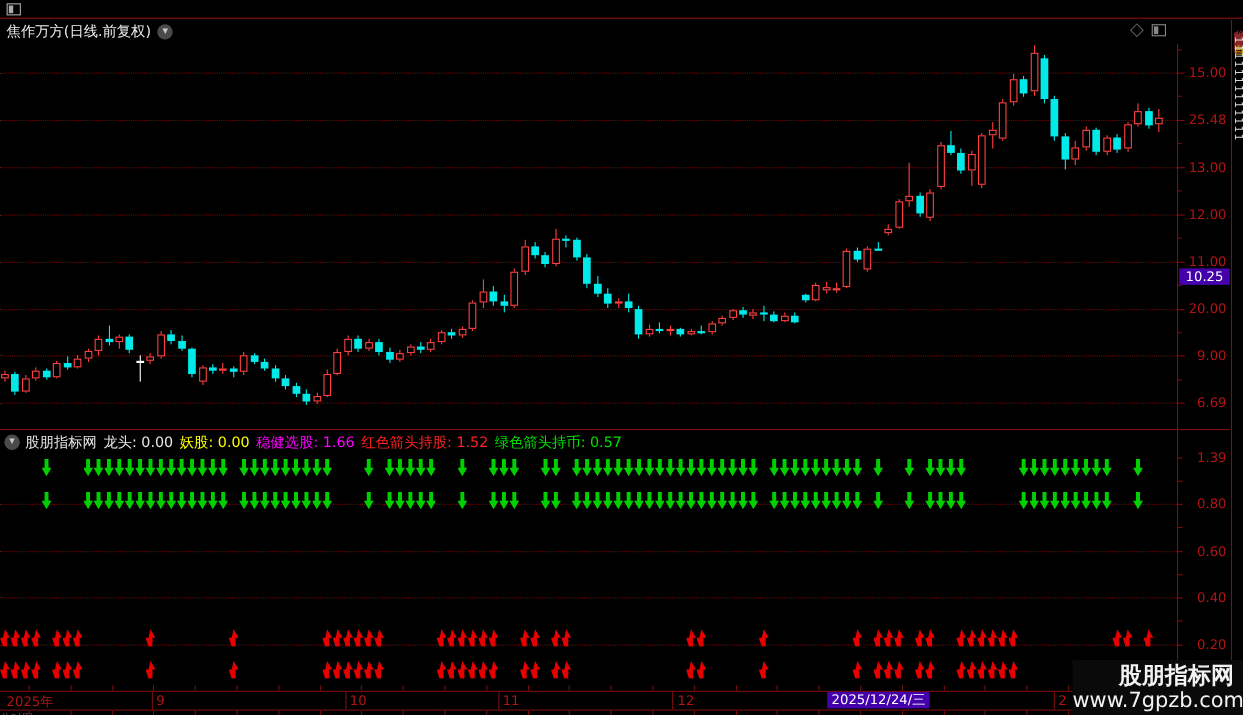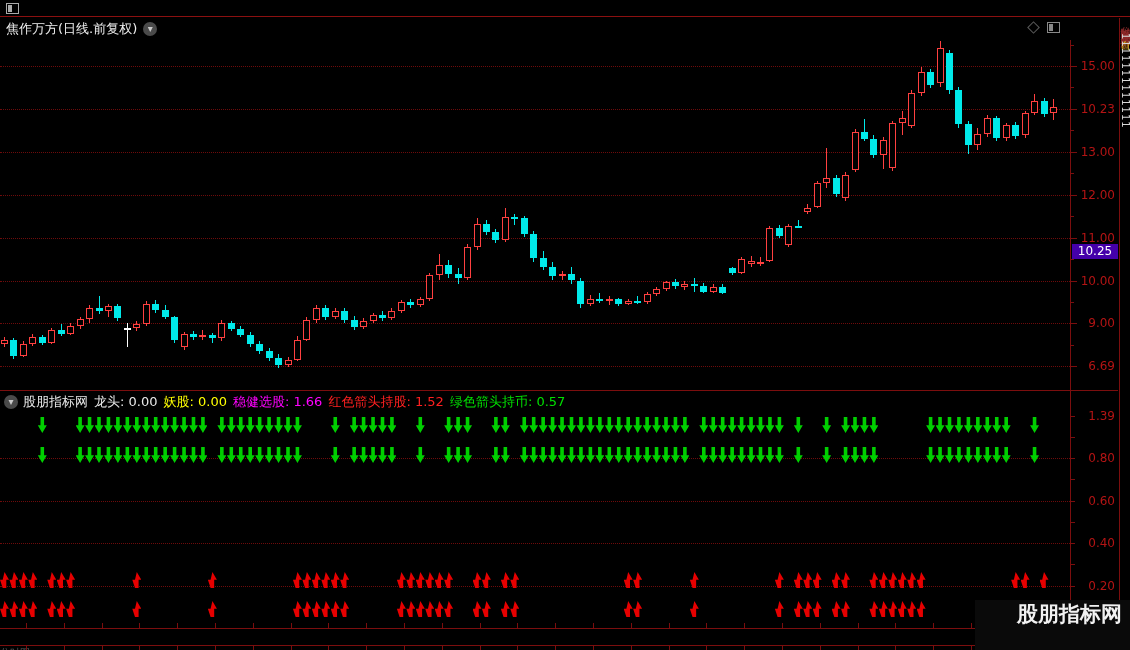--- a/index.html
+++ b/index.html
@@ -591,25 +591,25 @@
       <div class="axis-mini-tick" style="left: 933.2px; top: 211px;"></div>
       <div class="axis-mini-tick" style="left: 971px; top: 211px;"></div>
       <div class="axis-mini-tick" style="left: 1008.8px; top: 211px;"></div>
       <div class="axis-mini-tick" style="left: 1046.6px; top: 211px;"></div>
     </div>
 
   <div class="sep" style="top:628px;"></div>
 
   <div class="axis-col" id="axis-col">
       <div class="axis-label" style="top: 26px;">15.00</div>
-      <div class="axis-label" style="top: 68.9px;">10.23</div>
+      <div class="axis-label" style="top: 68.9px;">25.48</div>
       <div class="axis-label" style="top: 111.8px;">13.00</div>
       <div class="axis-label" style="top: 154.7px;">12.00</div>
       <div class="axis-label" style="top: 197.6px;">11.00</div>
-      <div class="axis-label" style="top: 240.5px;">10.00</div>
+      <div class="axis-label" style="top: 240.5px;">20.00</div>
       <div class="axis-label" style="top: 283.4px;">9.00</div>
       <div class="axis-label" style="top: 326.3px;">6.69</div>
       <div class="axis-tick" style="top: 4.55px; width: 3px;"></div>
       <div class="axis-tick" style="top: 26px; width: 6px;"></div>
       <div class="axis-tick" style="top: 47.45px; width: 3px;"></div>
       <div class="axis-tick" style="top: 68.9px; width: 6px;"></div>
       <div class="axis-tick" style="top: 90.35px; width: 3px;"></div>
       <div class="axis-tick" style="top: 111.8px; width: 6px;"></div>
       <div class="axis-tick" style="top: 133.25px; width: 3px;"></div>
       <div class="axis-tick" style="top: 154.7px; width: 6px;"></div>
@@ -631,29 +631,44 @@
       <div class="axis-tick" style="top: 418px; width: 4px;"></div>
       <div class="axis-tick" style="top: 439.25px; width: 4px;"></div>
       <div class="axis-tick" style="top: 460.5px; width: 4px;"></div>
       <div class="axis-tick" style="top: 481.75px; width: 4px;"></div>
       <div class="axis-tick" style="top: 503px; width: 4px;"></div>
       <div class="axis-tick" style="top: 524.25px; width: 4px;"></div>
       <div class="axis-tick" style="top: 545.5px; width: 4px;"></div>
       <div class="price-badge" style="top: 204px; background: rgb(68, 0, 170);">10.25</div>
     </div>
 
+  <div class="date-axis" id="date-axis">
+      <div class="date-item" style="left: 6px;">2025年</div>
+      <div class="date-item" style="left: 142px;">9</div>
+      <div class="date-item" style="left: 318px;">10</div>
+      <div class="date-item" style="left: 457px;">11</div>
+      <div class="date-item" style="left: 616px;">12</div>
+      <div class="date-item" style="left: 962px;">2</div>
+      <div class="date-sep" style="left: 138px;"></div>
+      <div class="date-sep" style="left: 314px;"></div>
+      <div class="date-sep" style="left: 453px;"></div>
+      <div class="date-sep" style="left: 611px;"></div>
+      <div class="date-sep" style="left: 958px;"></div>
+      <div class="date-highlight" style="left: 752px; background: rgb(68, 0, 170);">2025/12/24/三</div>
+    </div>
 
   <div class="sep" style="top:645px;"></div>
   <div class="bottom-partial" id="bottom-partial">
     <span>分时图</span>
   <div class="axis-mini-tick" style="left: 26px; top: 0px;"></div><div class="axis-mini-tick" style="left: 63.8px; top: 0px;"></div><div class="axis-mini-tick" style="left: 101.6px; top: 0px;"></div><div class="axis-mini-tick" style="left: 139.4px; top: 0px;"></div><div class="axis-mini-tick" style="left: 177.2px; top: 0px;"></div><div class="axis-mini-tick" style="left: 215px; top: 0px;"></div><div class="axis-mini-tick" style="left: 252.8px; top: 0px;"></div><div class="axis-mini-tick" style="left: 290.6px; top: 0px;"></div><div class="axis-mini-tick" style="left: 328.4px; top: 0px;"></div><div class="axis-mini-tick" style="left: 366.2px; top: 0px;"></div><div class="axis-mini-tick" style="left: 404px; top: 0px;"></div><div class="axis-mini-tick" style="left: 441.8px; top: 0px;"></div><div class="axis-mini-tick" style="left: 479.6px; top: 0px;"></div><div class="axis-mini-tick" style="left: 517.4px; top: 0px;"></div><div class="axis-mini-tick" style="left: 555.2px; top: 0px;"></div><div class="axis-mini-tick" style="left: 593px; top: 0px;"></div><div class="axis-mini-tick" style="left: 630.8px; top: 0px;"></div><div class="axis-mini-tick" style="left: 668.6px; top: 0px;"></div><div class="axis-mini-tick" style="left: 706.4px; top: 0px;"></div><div class="axis-mini-tick" style="left: 744.2px; top: 0px;"></div><div class="axis-mini-tick" style="left: 782px; top: 0px;"></div><div class="axis-mini-tick" style="left: 819.8px; top: 0px;"></div><div class="axis-mini-tick" style="left: 857.6px; top: 0px;"></div><div class="axis-mini-tick" style="left: 895.4px; top: 0px;"></div><div class="axis-mini-tick" style="left: 933.2px; top: 0px;"></div><div class="axis-mini-tick" style="left: 971px; top: 0px;"></div><div class="axis-mini-tick" style="left: 1008.8px; top: 0px;"></div><div class="axis-mini-tick" style="left: 1046.6px; top: 0px;"></div></div>
 
   <div class="sidebar" id="sidebar">
       <div class="side-text" style="color: rgb(143, 42, 42);">分时指标多空趋势画线工具分析</div>
       <div class="side-text" style="color: rgb(216, 192, 32);">自</div>
       <div class="side-text" style="color: rgb(216, 216, 216);">1111111111111</div>
     </div>
 
   <div class="watermark">
     <div class="wm1">股朋指标网</div>
+    <div class="wm2">www.7gpzb.com</div>
   </div>
 
 </div>
 
 </body></html>

